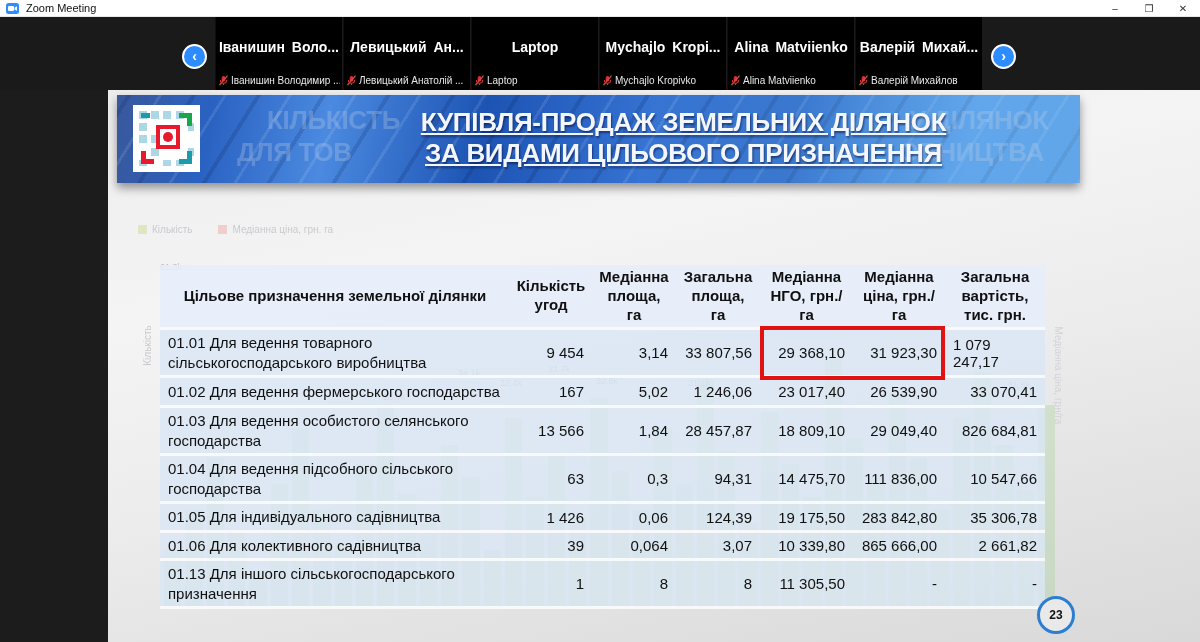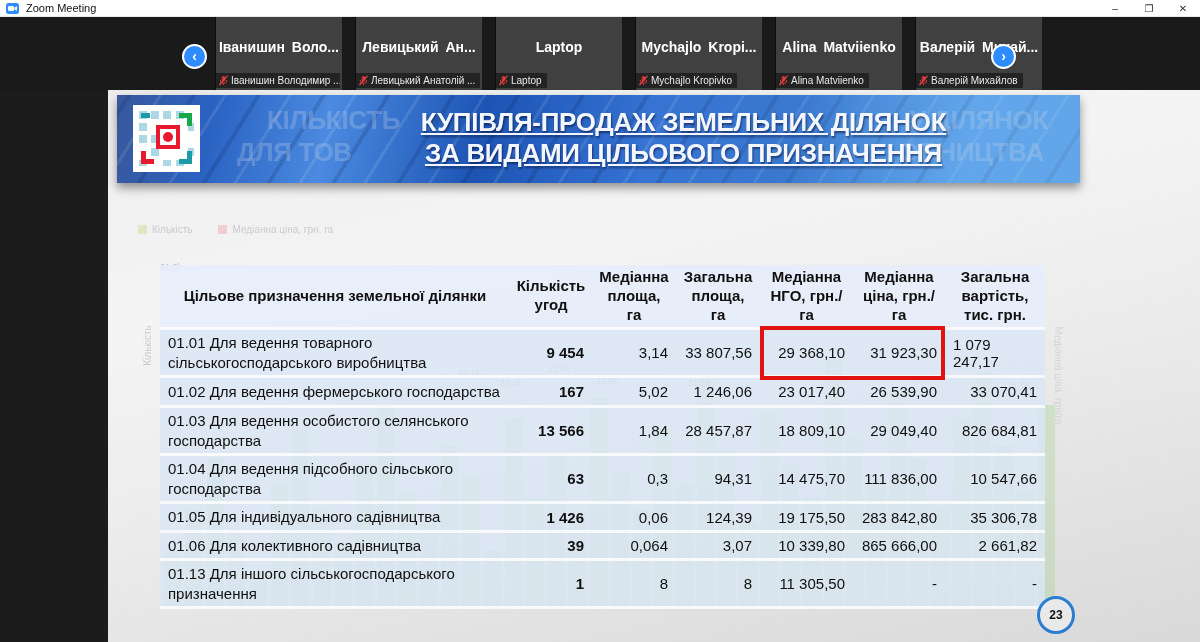--- a/index.html
+++ b/index.html
@@ -16,21 +16,21 @@
   .win-btn { width:34px; height:100%; display:flex; align-items:center; justify-content:center;
              font-size:10px; color:#333; cursor:default; }
 
   
   .strip { position:absolute; left:0; top:17px; width:1200px; height:73px; background:#1a1a1a; }
   .nav-circle { position:absolute; top:27px; width:25px; height:25px; border-radius:50%;
                 background:#2d8cff; border:2px solid #fff; color:#fff; display:flex;
                 align-items:center; justify-content:center; font-size:14px; font-weight:bold;
                 line-height:1; padding-bottom:2px; }
   .tiles { position:absolute; left:215px; top:0; height:73px; display:flex; }
-  .tile { position:relative; width:127px; height:73px; background:#404040; margin-right:13px;
+  .tile { position:relative; width:127px; height:73px; background:#000000; margin-right:1px;
           border-left:1px solid #0e0e0e; }
   .tile-name { position:absolute; left:0; right:0; top:22px; text-align:center; color:#fff;
                font-weight:bold; font-size:14px; word-spacing:3px; white-space:nowrap;
                overflow:hidden; }
   .tile-label { position:absolute; left:0; bottom:2px; max-width:124px; display:flex;
                 align-items:center; gap:3px; background:rgba(0,0,0,0.45); color:#e8e8e8;
                 font-size:10px; padding:2px 5px 2px 3px; white-space:nowrap; overflow:hidden; }
   .mic-off { width:9px; height:11px; flex:0 0 auto; }
 
   
@@ -78,21 +78,21 @@
   .bg-bar { flex:1 1 auto; background:rgba(150,205,130,0.28); border-radius:1px 1px 0 0; }
   .bg-val { position:absolute; font-size:9px; color:#a6aab4; opacity:0.75; }
 
   
   .tbl { position:absolute; left:52px; top:175px; width:885px; z-index:2; font-size:15px; color:#101010; }
   .t-row { display:flex; position:relative; border-bottom:3px solid rgba(250,250,252,0.95); }
   .t-cell { display:flex; align-items:center; padding:3px 8px; background:rgba(219,230,245,0.82); }
   .t-head .t-cell { background:rgba(230,238,250,0.86); font-weight:bold; justify-content:center;
                     text-align:center; line-height:1.25; }
   .c0 { width:350px; justify-content:flex-start; text-align:left; line-height:1.3; }
-  .c1 { width:82px;  justify-content:flex-end;font-weight:bold; }
+  .c1 { width:82px;  justify-content:flex-end; }
   .c2 { width:84px;  justify-content:flex-end; }
   .c3 { width:84px;  justify-content:flex-end; }
   .c4 { width:93px;  justify-content:flex-end; }
   .c5 { width:92px;  justify-content:flex-end; }
   .c6 { width:100px; justify-content:flex-end; }
   .t-head .c0,.t-head .c1,.t-head .c2,.t-head .c3,.t-head .c4,.t-head .c5,.t-head .c6 { justify-content:center; }
   .h64 .t-cell{min-height:62px;} .h42 .t-cell{min-height:40px;} .h29 .t-cell{min-height:27px;}
   .h40 .t-cell{min-height:38px;} .h38 .t-cell{min-height:36px;} .h24 .t-cell{min-height:23px;}
   .h25 .t-cell{min-height:24px;}
   .hl-box { position:absolute; left:600px; width:185px; top:-4px; bottom:-5px;

